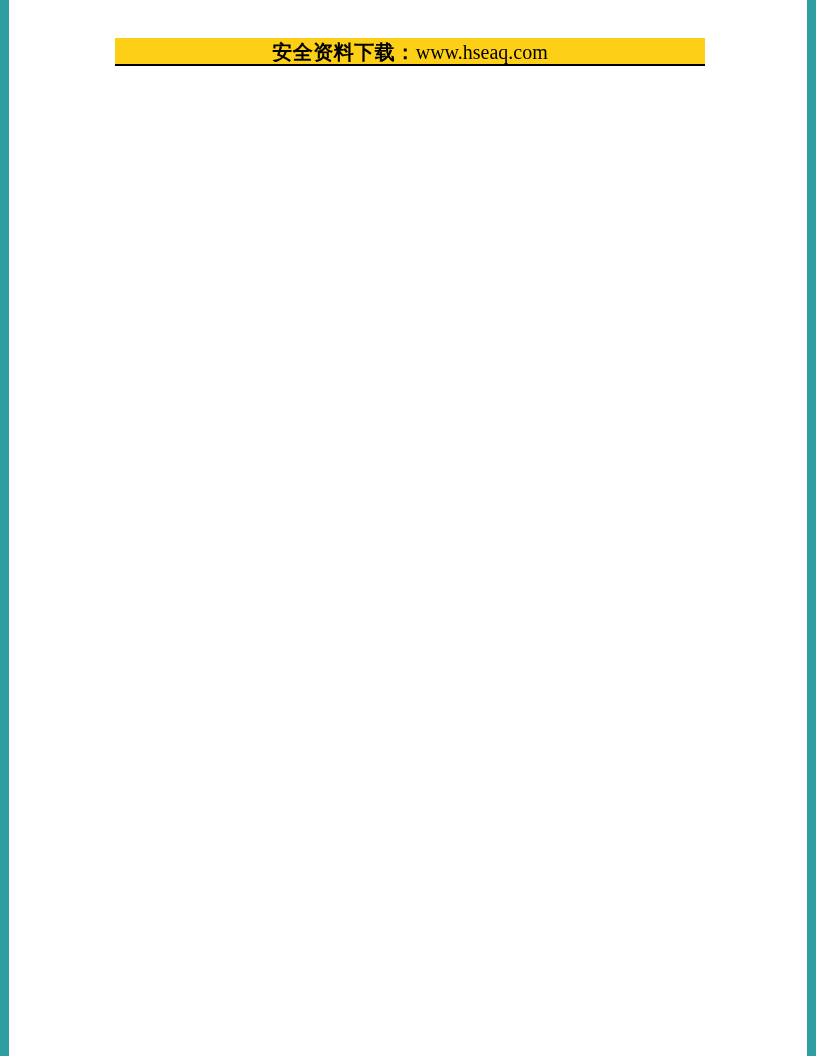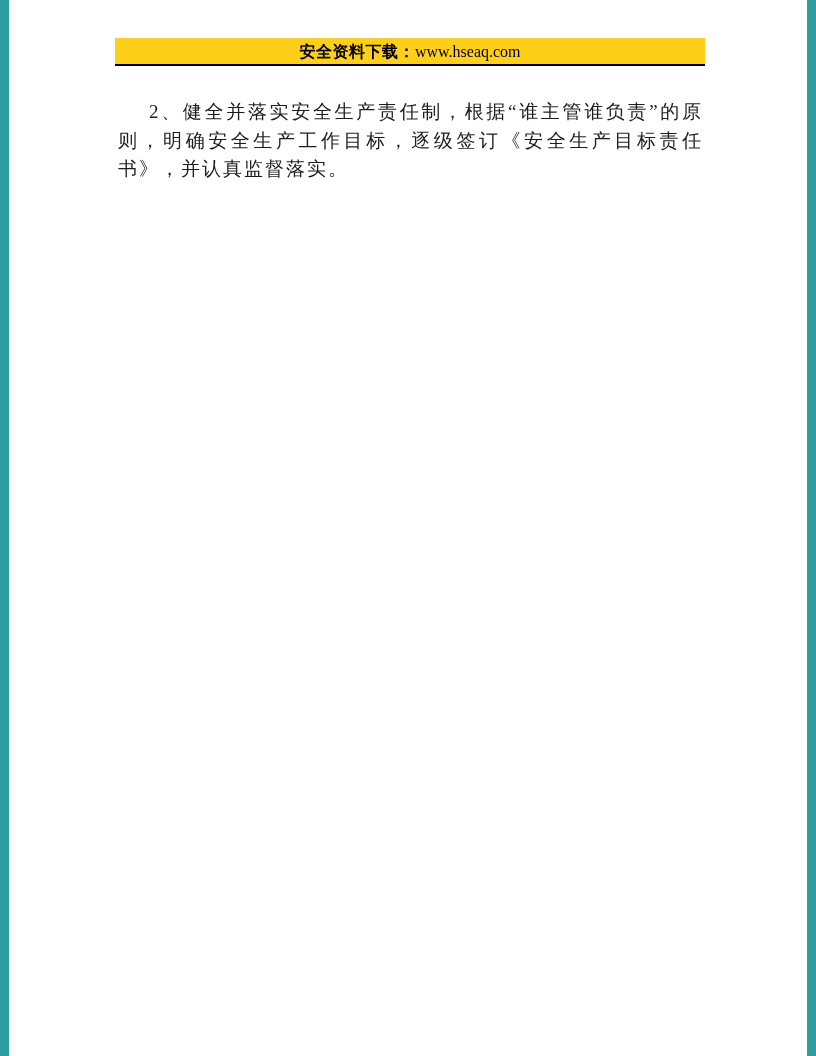--- a/index.html
+++ b/index.html
@@ -29,21 +29,21 @@
   
   .header-band {
     position: absolute;
     left: 115px;
     top: 38px;
     width: 590px;
     box-sizing: border-box;
     background: var(--accent-yellow, #fdd017);
     border-bottom: 2px solid #000000;
     text-align: center;
-    font-size: 16px;
+    font-size: 20px;
     line-height: 18px;
     padding: 5px 0 3px 0;
     color: #000000;
   }
   .header-band .cn { font-weight: 700; letter-spacing: 0.5px; }
   .header-band .url { font-weight: 400; }
 
   
   .doc {
     position: absolute;
@@ -65,14 +65,13 @@
 <body>
 
 <div class="edge-bar left"></div>
 <div class="edge-bar right"></div>
 
 <div class="header-band">
   <span class="cn">安全资料下载：</span><span class="url">www.hseaq.com</span>
 </div>
 
 <div class="doc">
-  <p class="indent">2、健全并落实安全生产责任制，根据“谁主管谁负责”的原则，明确安全生产工作目标，逐级签订《安全生产目标责任书》，并认真监督落实。</p>
 </div>
 
 </body></html>

